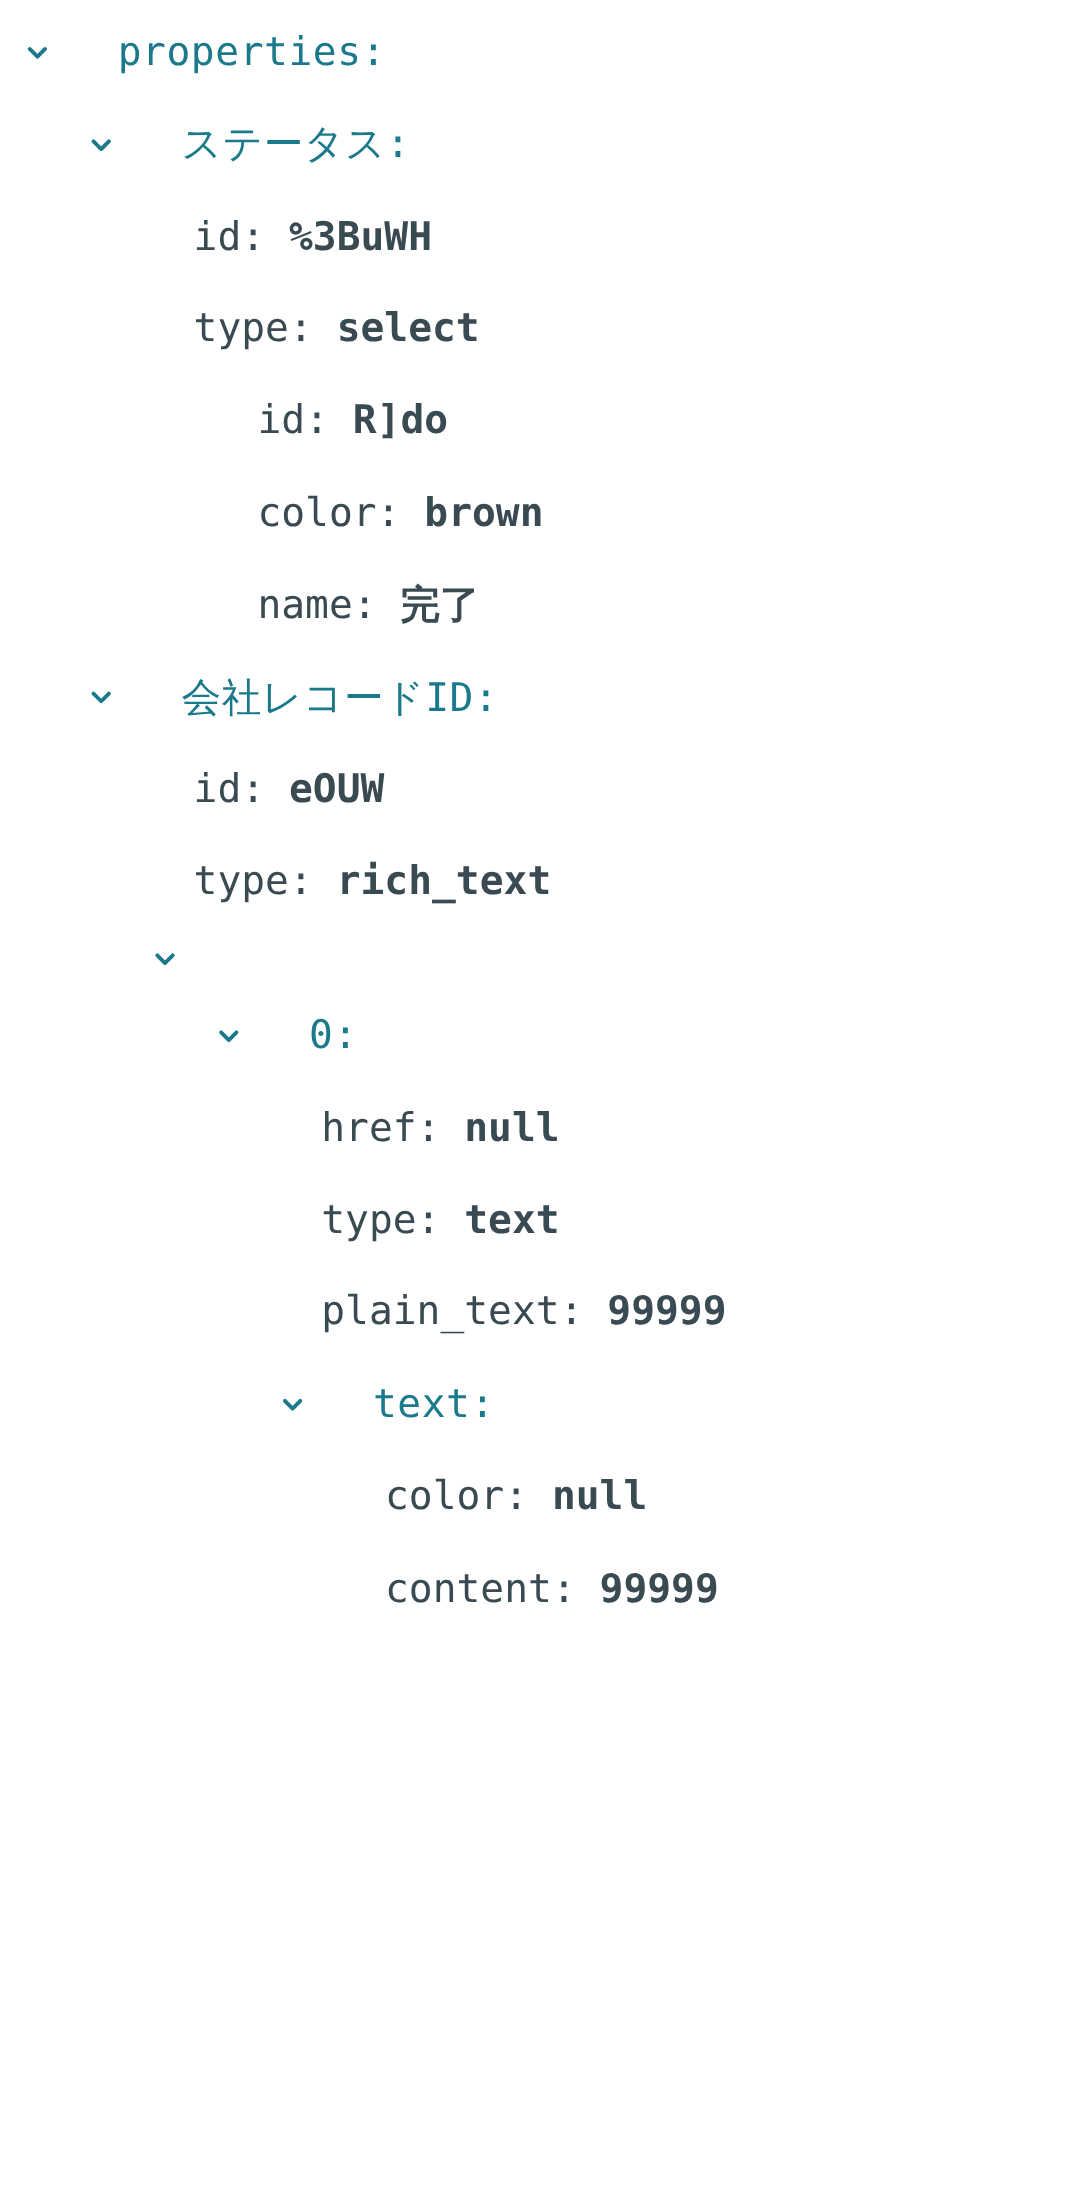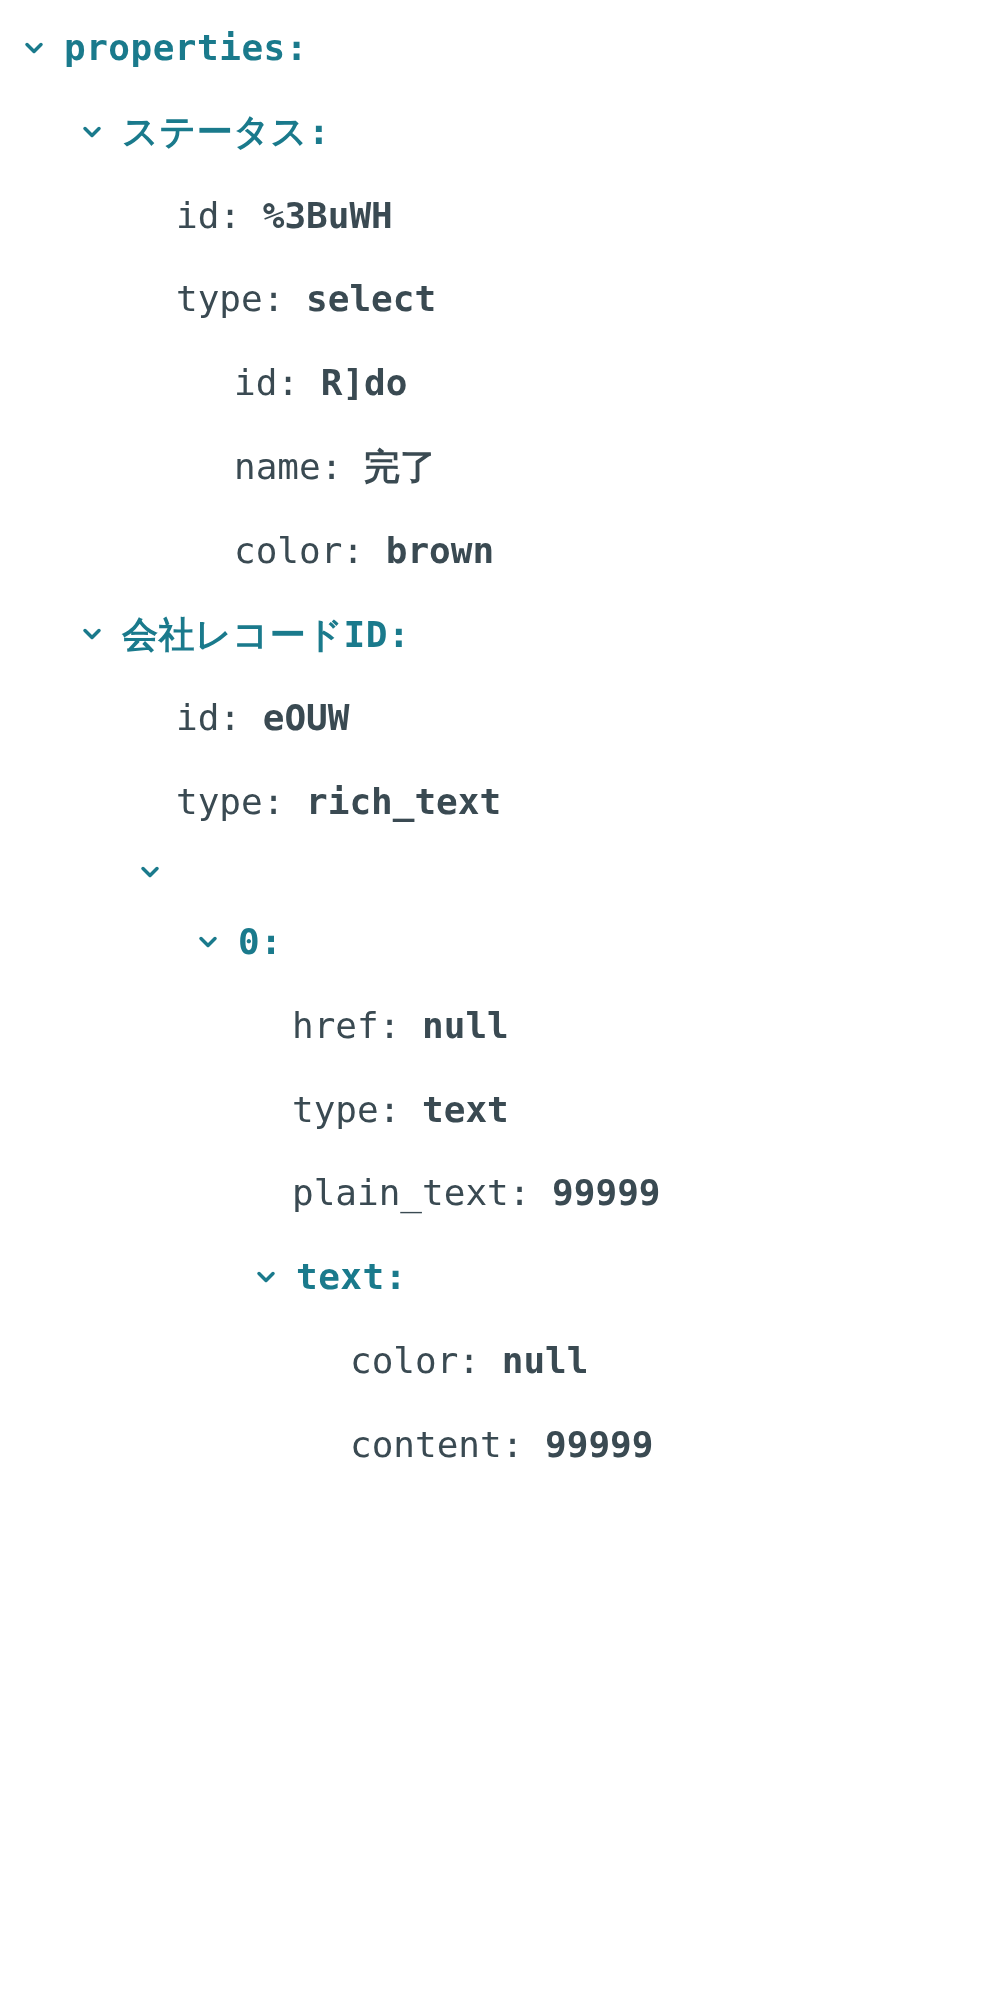--- a/index.html
+++ b/index.html
@@ -37,23 +37,24 @@
     .chevron svg {
       width: 28px;
       height: 28px;
       fill: none;
       stroke: #1a7a8c;
       stroke-width: 3;
       stroke-linecap: round;
       stroke-linejoin: round;
     }
     .node-key {
-      font-weight: 700;
+      font-weight: 400;
       color: #1a7a8c;
       letter-spacing: 0.5px;
+      margin-left: 43px;
     }
     .property-row {
       display: flex;
       align-items: baseline;
       margin-bottom: 28px;
       color: #3a4a52;
       margin-left: 40px;
     }
     .prop-key {
       font-weight: 400;
@@ -105,28 +106,28 @@
       </div>
 
 
       <div class="children">
         <div class="property-row">
           <span class="prop-key">id:</span>
           <span>&nbsp;</span>
           <span class="prop-value">R]do</span>
         </div>
         <div class="property-row">
+          <span class="prop-key">color:</span>
+          <span>&nbsp;</span>
+          <span class="prop-value">brown</span>
+        </div>
+        <div class="property-row">
           <span class="prop-key">name:</span>
           <span>&nbsp;</span>
           <span class="prop-value">完了</span>
-        </div>
-        <div class="property-row">
-          <span class="prop-key">color:</span>
-          <span>&nbsp;</span>
-          <span class="prop-value">brown</span>
         </div>
       </div>
     </div>
 
     <div class="node-header">
       <span class="chevron">
         <svg viewBox="0 0 24 24">
             <polyline points="6 9 12 15 18 9"></polyline>
           </svg>
       </span>

